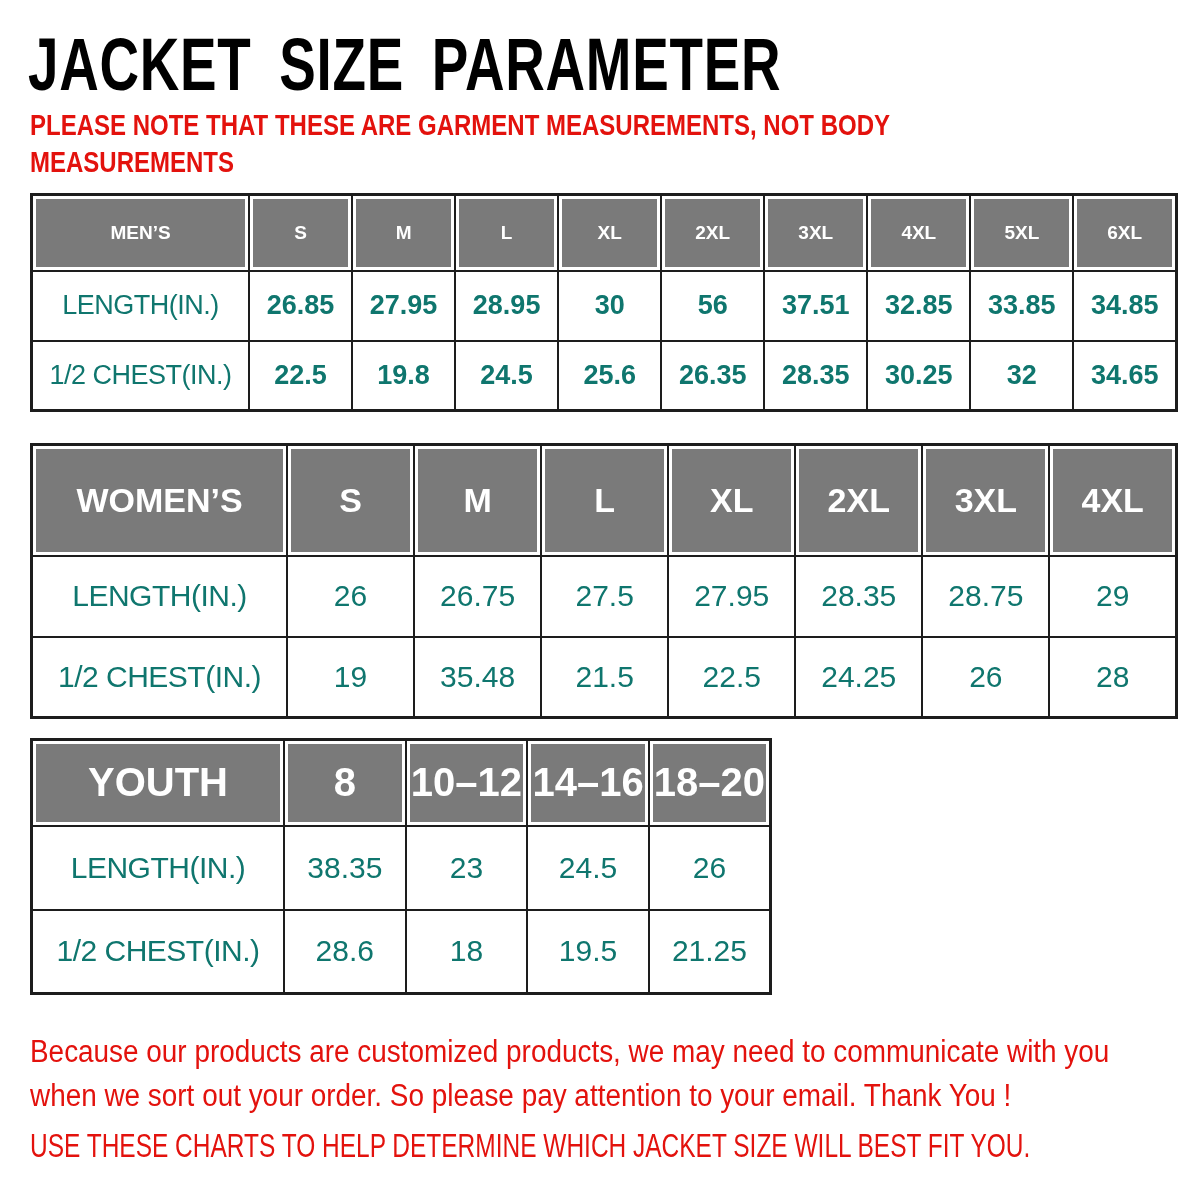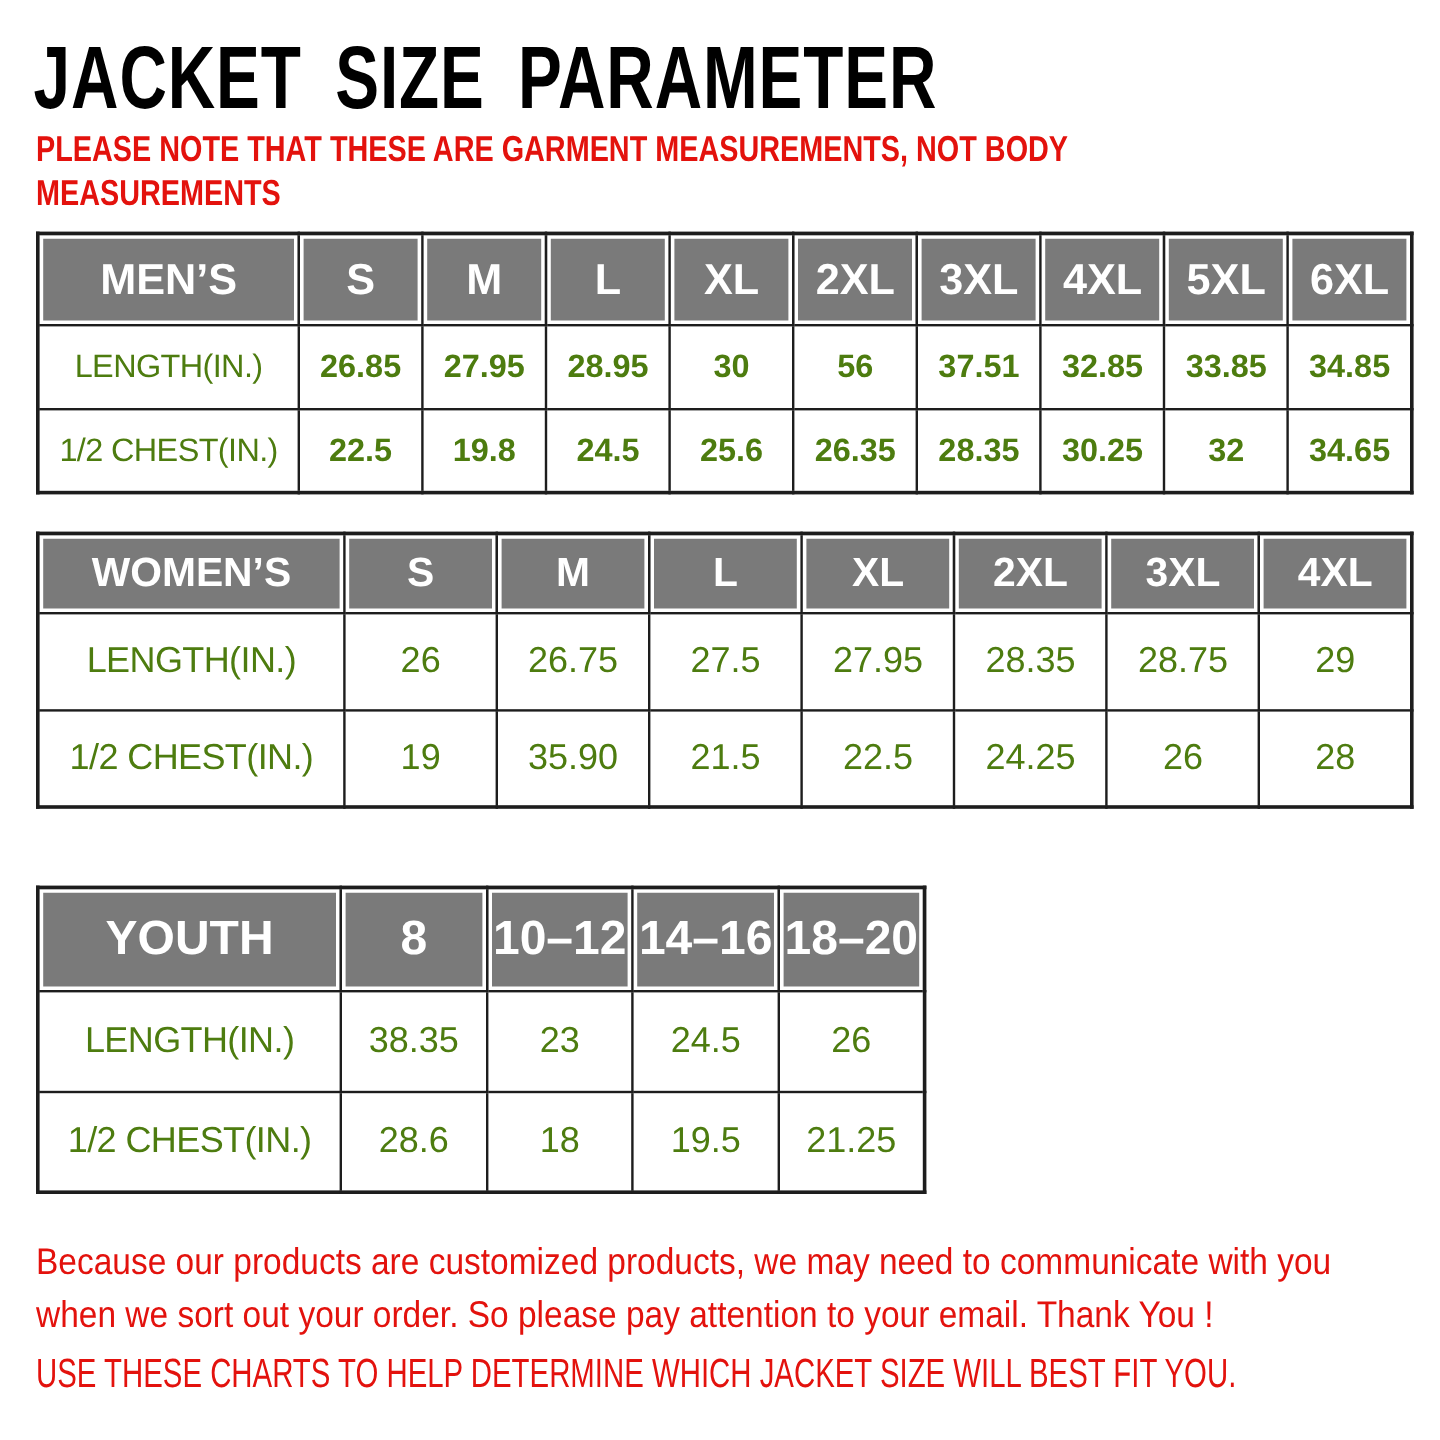--- a/index.html
+++ b/index.html
@@ -30,32 +30,32 @@
     border:3px solid var(--border);background:#fff;
   }
   .size-table th,.size-table td{
     border:2px solid var(--border);text-align:center;vertical-align:middle;
     padding:0;overflow:hidden;
   }
   .size-table th{
     background:var(--gray);color:#ffffff;font-weight:bold;
     box-shadow:inset 0 0 0 3px #ffffff;
   }
-  .size-table td{color:#4d7c0f;}
+  .size-table td{color:#0f766e;}
   .size-table td.row-label{font-weight:normal;letter-spacing:-0.5px;}
 
   .tbl-mens{left:30px;top:193px;width:1148px;}
   .tbl-mens thead tr{height:76px;}
   .tbl-mens tbody tr{height:70px;}
-  .tbl-mens th{font-size:36px;}
+  .tbl-mens th{font-size:19px;}
   .tbl-mens td{font-size:27px;font-weight:bold;}
   .tbl-mens .label-col{width:215px;}
 
   .tbl-womens{left:30px;top:443px;width:1148px;}
-  .tbl-womens thead tr{height:66px;}
+  .tbl-womens thead tr{height:111px;}
   .tbl-womens tbody tr{height:81px;}
   .tbl-womens th{font-size:34px;}
   .tbl-womens td{font-size:30px;}
   .tbl-womens .label-col{width:253px;}
 
   .tbl-youth{left:30px;top:738px;width:742px;}
   .tbl-youth thead tr{height:86px;}
   .tbl-youth tbody tr{height:84px;}
   .tbl-youth th{font-size:40px;}
   .tbl-youth td{font-size:30px;}
@@ -144,21 +144,21 @@
         <td>26.75</td>
         <td>27.5</td>
         <td>27.95</td>
         <td>28.35</td>
         <td>28.75</td>
         <td>29</td>
       </tr>
       <tr>
         <td class="row-label label-col">1/2 CHEST(IN.)</td>
         <td>19</td>
-        <td>35.90</td>
+        <td>35.48</td>
         <td>21.5</td>
         <td>22.5</td>
         <td>24.25</td>
         <td>26</td>
         <td>28</td>
       </tr>
     </tbody>
   </table>
 <table class="size-table tbl-youth">
     <thead>

